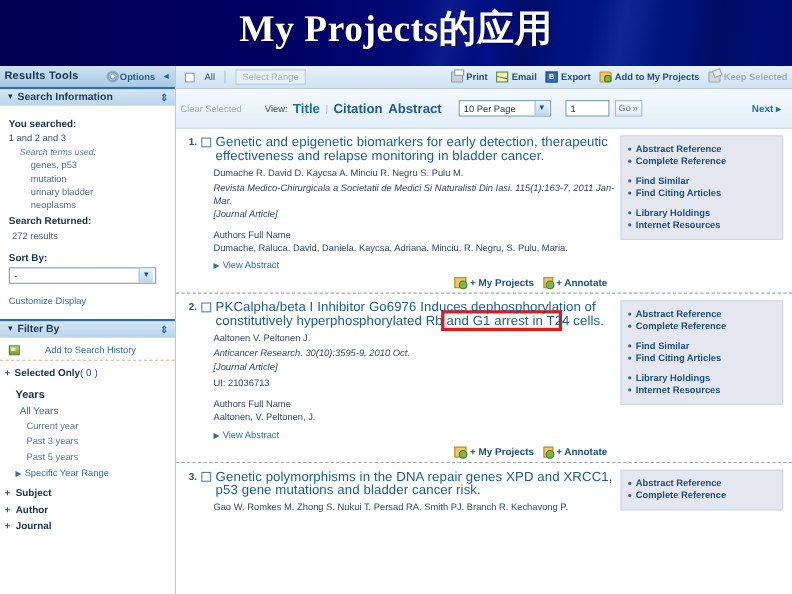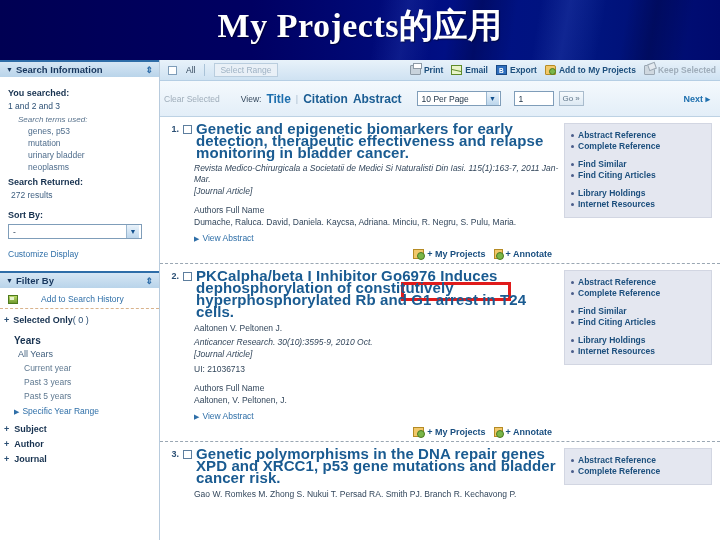--- a/index.html
+++ b/index.html
@@ -246,21 +246,21 @@
   .rec-left { width: 400px; padding-left: 8px; position: relative; }
   .rec-right { width: 152px; padding-left: 4px; }
 
   .rec-titleline { display: flex; align-items: flex-start; gap: 4px; }
   .rec-num { font-size: 9px; color: #2b4f74; font-weight: bold; width: 11px; text-align: right; flex: none; padding-top: 1px; }
   .rec-chk {
     width: 9px; height: 9px; border: 1px solid #5d7e9e; background: #fff;
     flex: none; margin-top: 2px;
   }
   .rec-title {
-    font-size: 15px; font-weight: bold; color: #1a5b91;
+    font-size: 12px; font-weight: normal; color: #1a5b91;
     line-height: 12px; letter-spacing: .1px;
   }
   .rec-meta { margin-left: 26px; }
   .authors { font-size: 8.5px; color: #33475c; margin-top: 5px; }
   .journal { font-size: 8.5px; color: #33475c; font-style: italic; margin-top: 4px; line-height: 11px; }
   .pubtype { font-size: 8.5px; color: #33475c; font-style: italic; margin-top: 1px; }
   .ui { font-size: 8.5px; color: #33475c; margin-top: 5px; }
   .afn-label { font-size: 8.5px; color: #33475c; margin-top: 9px; }
   .afn { font-size: 8.5px; color: #33475c; margin-top: 2px; }
   .viewabs { font-size: 8.5px; color: #2f6fa8; margin-top: 6px; }
@@ -304,20 +304,28 @@
 <div id="slide">
 
   <div id="title-banner">
     <div id="title-text">My Projects的应用</div>
   </div>
 
   <div id="shot">
 
     <div id="sidebar">
 
+      <div id="results-tools-bar" class="panel-head">
+        <span class="rt-label">Results Tools</span>
+        <span class="opt-wrap">
+          <span class="gear"></span>
+          <span class="opt-text">Options</span>
+          <span class="collapse-arrow">◄</span>
+        </span>
+      </div>
 
       <div class="panel-head">
         <span class="tri">▼</span>
         <span>Search Information</span>
         <span class="resize-icon">⇕</span>
       </div>
 
       <div class="sb-body">
         <div class="sb-strong">You searched:</div>
         <div class="sb-line">1 and 2 and 3</div>
@@ -428,20 +436,21 @@
       <div id="results">
 
         <div class="rec">
           <div class="rec-left">
             <div class="rec-titleline">
               <span class="rec-num">1.</span>
               <span class="rec-chk"></span>
               <span class="rec-title">Genetic and epigenetic biomarkers for early detection, therapeutic effectiveness and relapse monitoring in bladder cancer.</span>
             </div>
             <div class="rec-meta">
+              <div class="authors">Dumache R. David D. Kaycsa A. Minciu R. Negru S. Pulu M.</div>
               <div class="journal">Revista Medico-Chirurgicala a Societatii de Medici Si Naturalisti Din Iasi. 115(1):163-7, 2011 Jan-Mar.</div>
               <div class="pubtype">[Journal Article]</div>
               <div class="afn-label">Authors Full Name</div>
               <div class="afn">Dumache, Raluca. David, Daniela. Kaycsa, Adriana. Minciu, R. Negru, S. Pulu, Maria.</div>
               <div class="viewabs">
                 <span class="tri2">▶</span><span>View Abstract</span>
               </div>
             </div>
             <div class="actrow">
               <span class="act">

